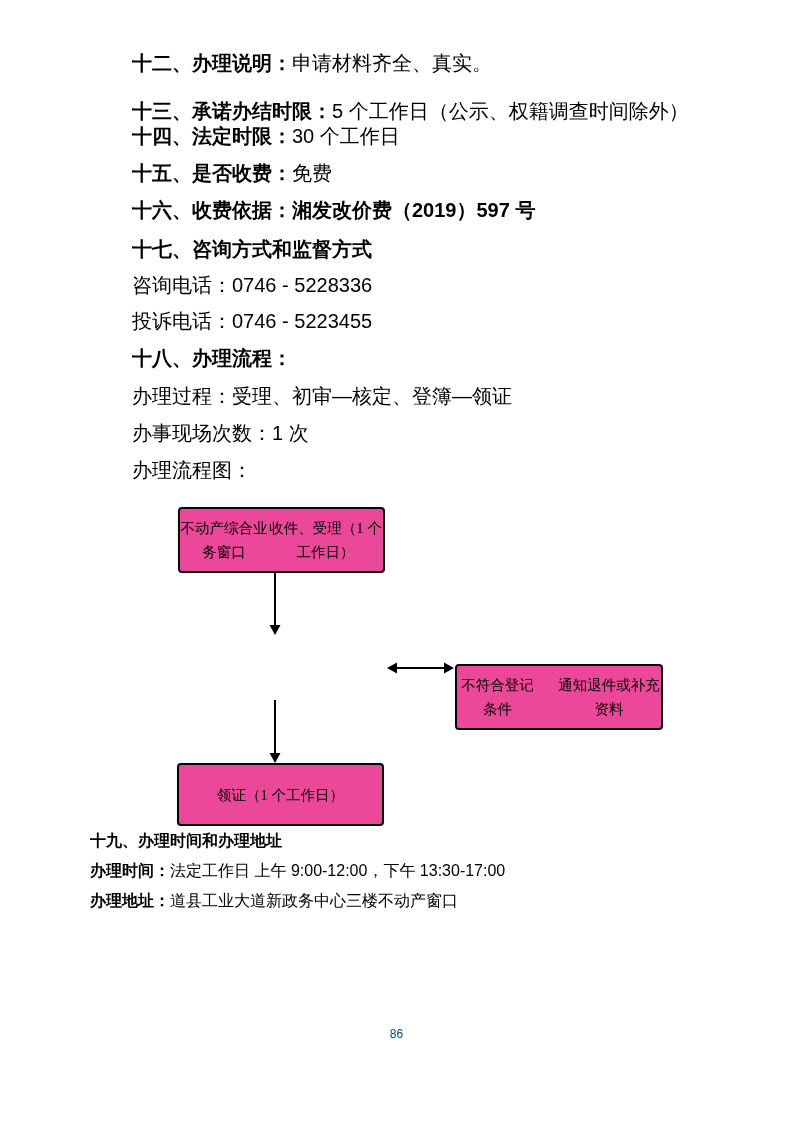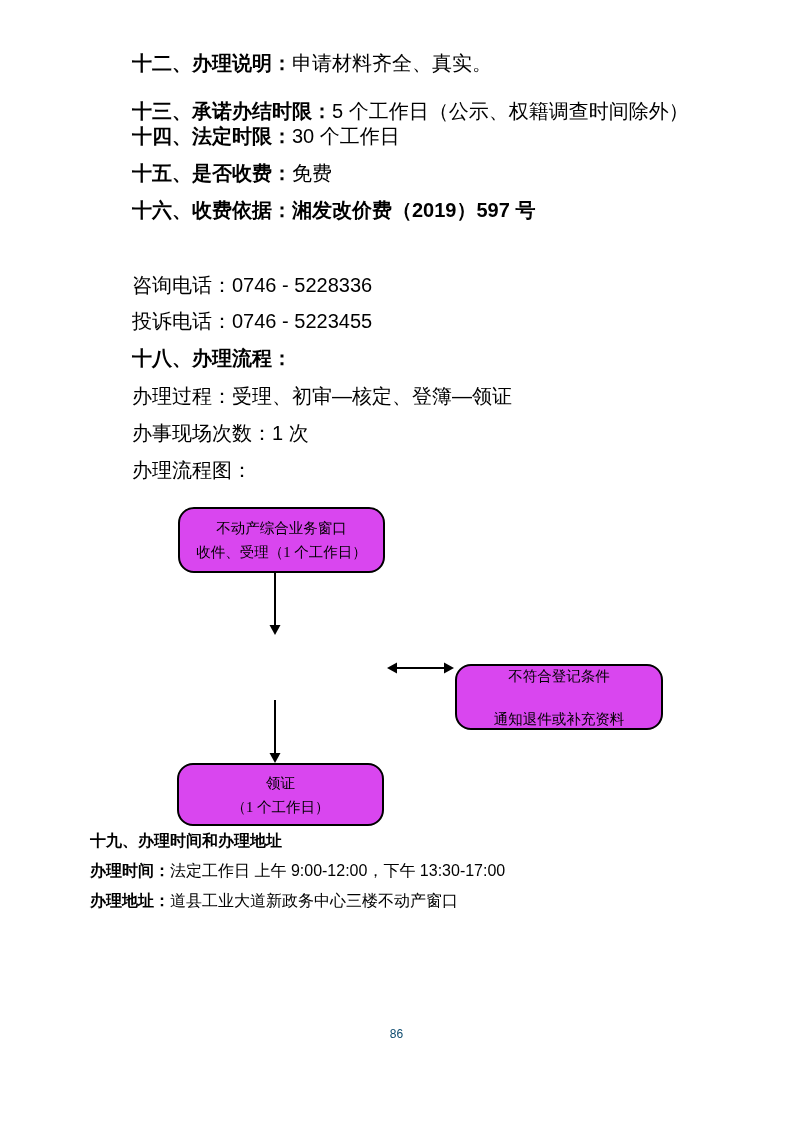--- a/index.html
+++ b/index.html
@@ -35,25 +35,24 @@
   .l6  { top: 238px; }
   .l7  { top: 274px; }
   .l8  { top: 310px; }
   .l9  { top: 347px; }
   .l10 { top: 385px; }
   .l11 { top: 422px; }
   .l12 { top: 459px; }
 
   .fbox {
     position: absolute;
-    background: #d946ef;
+    background: #ec4899;
     border: 2px solid #000000;
-    border-radius: 16px;
+    border-radius: 4px;
     display: flex;
-    flex-direction: column;
     align-items: center;
     justify-content: center;
     text-align: center;
     font-family: "Liberation Serif", "DejaVu Serif", serif;
     font-size: 14.5px;
     line-height: 24px;
     white-space: pre-wrap;
   }
   .box-intake { left: 178px; top: 507px; width: 203px; height: 62px; }
   .box-review { left: 178px; top: 634px; width: 203px; height: 62px; }
@@ -96,20 +95,21 @@
   <div class="bodyline l1"><span class="lbl">十二、办理说明：</span><span class="val">申请材料齐全、真实。</span></div>
 
   <div class="bodyline l2"><span class="lbl">十三、承诺办结时限：</span><span class="val">5 个工作日（公示、权籍调查时间除外）</span></div>
 
   <div class="bodyline l3"><span class="lbl">十四、法定时限：</span><span class="val">30 个工作日</span></div>
 
   <div class="bodyline l4"><span class="lbl">十五、是否收费：</span><span class="val">免费</span></div>
 
   <div class="bodyline l5"><span class="lbl">十六、收费依据：</span><span class="val val-bold">湘发改价费（2019）597 号</span></div>
 
+  <div class="bodyline l6"><span class="lbl">十七、咨询方式和监督方式</span></div>
 
   <div class="bodyline l7"><span class="val">咨询电话：0746 - 5228336</span></div>
 
   <div class="bodyline l8"><span class="val">投诉电话：0746 - 5223455</span></div>
 
   <div class="bodyline l9"><span class="lbl">十八、办理流程：</span></div>
 
   <div class="bodyline l10"><span class="val">办理过程：受理、初审—核定、登簿—领证</span></div>
 
   <div class="bodyline l11"><span class="val">办事现场次数：1 次</span></div>

